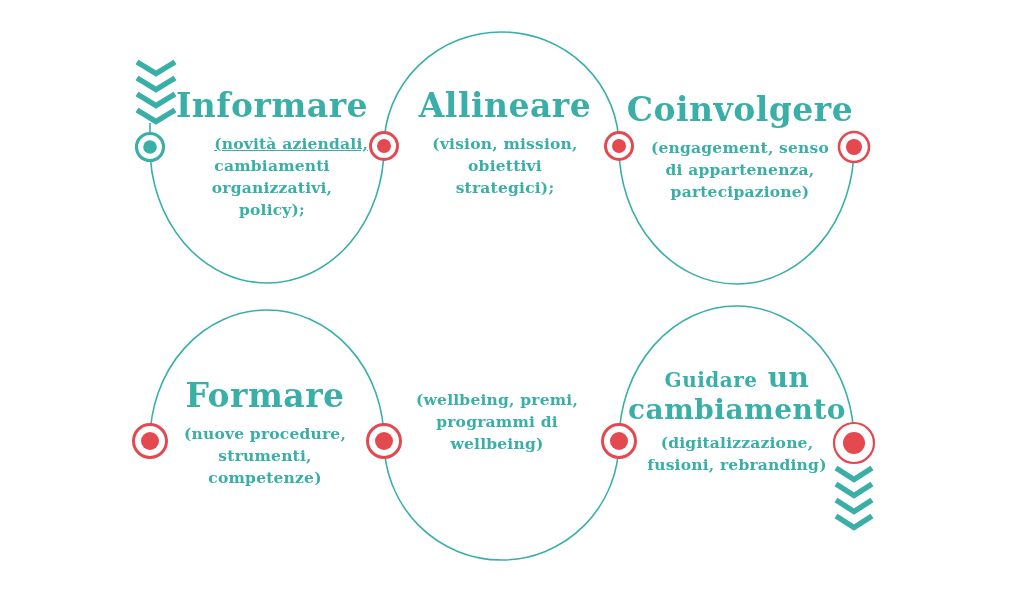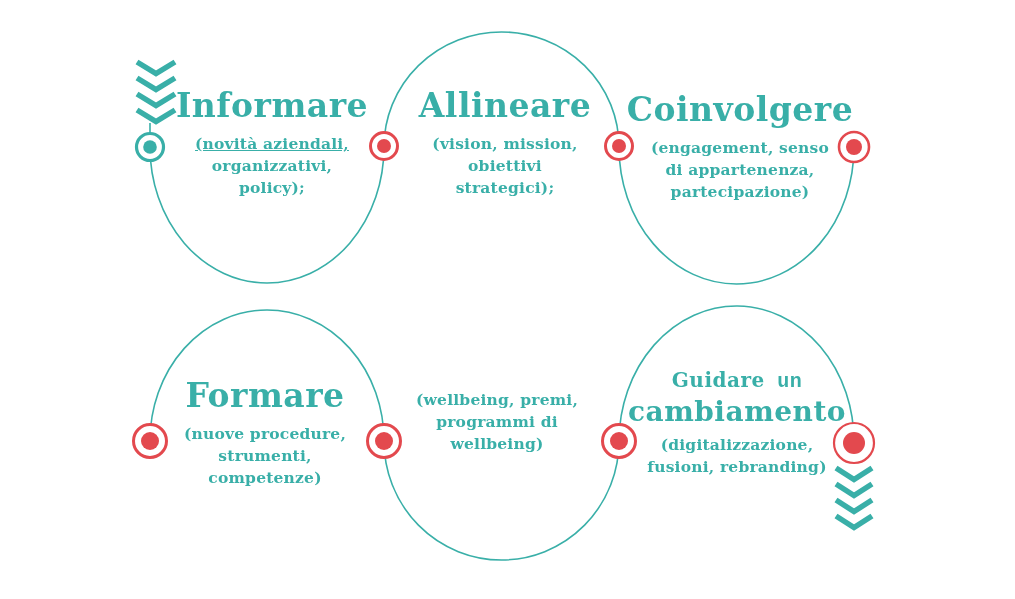--- a/index.html
+++ b/index.html
@@ -18,32 +18,32 @@
     color:#39AFA8;
   }
   .card .title{
     font-size:33px;
     font-weight:bold;
     line-height:36px;
     letter-spacing:.5px;
     white-space:nowrap;
   }
   .card .title .big{font-size:20px;text-align:right;}
-  .card .title .small{font-size:20px;font-family:Liberation Mono, monospace;}
+  .card .title .small{font-size:28px;}
   .card .title.line2{font-size:28px;line-height:30px;}
   .card.guidare .title{line-height:30px;}
   .card .body{
     margin-top:9px;
     font-size:15.5px;
     font-weight:bold;
     line-height:22px;
     letter-spacing:.2px;
     white-space:nowrap;
   }
-  .card .body .line.u{text-decoration:underline;}
+  .card .body .line.u{text-decoration:underline;text-align:right;}
 </style>
 </head>
 <body>
 
 <div class="stage">
 
   <svg class="wave-svg" width="1015" height="599" viewBox="0 0 1015 599">
 
     <path d="M 150,123 L 150,134 M 150,147
              A 117,136 0 0 0 384,147
@@ -100,20 +100,21 @@
     <g>
       <circle cx="854" cy="443" r="20" fill="#ffffff" stroke="#E3494E" stroke-width="2.2"></circle>
       <circle cx="854" cy="443" r="11" fill="#E3494E"></circle>
     </g>
   </svg>
 
   <div class="card" style="left:272px;top:88px;">
     <div class="title">Informare</div>
     <div class="body">
       <div class="line u">(novità aziendali,</div>
+      <div class="line">cambiamenti</div>
       <div class="line">organizzativi,</div>
       <div class="line">policy);</div>
     </div>
   </div>
 
   <div class="card" style="left:505px;top:88px;">
     <div class="title">Allineare</div>
     <div class="body">
       <div class="line">(vision, mission,</div>
       <div class="line">obiettivi</div>

